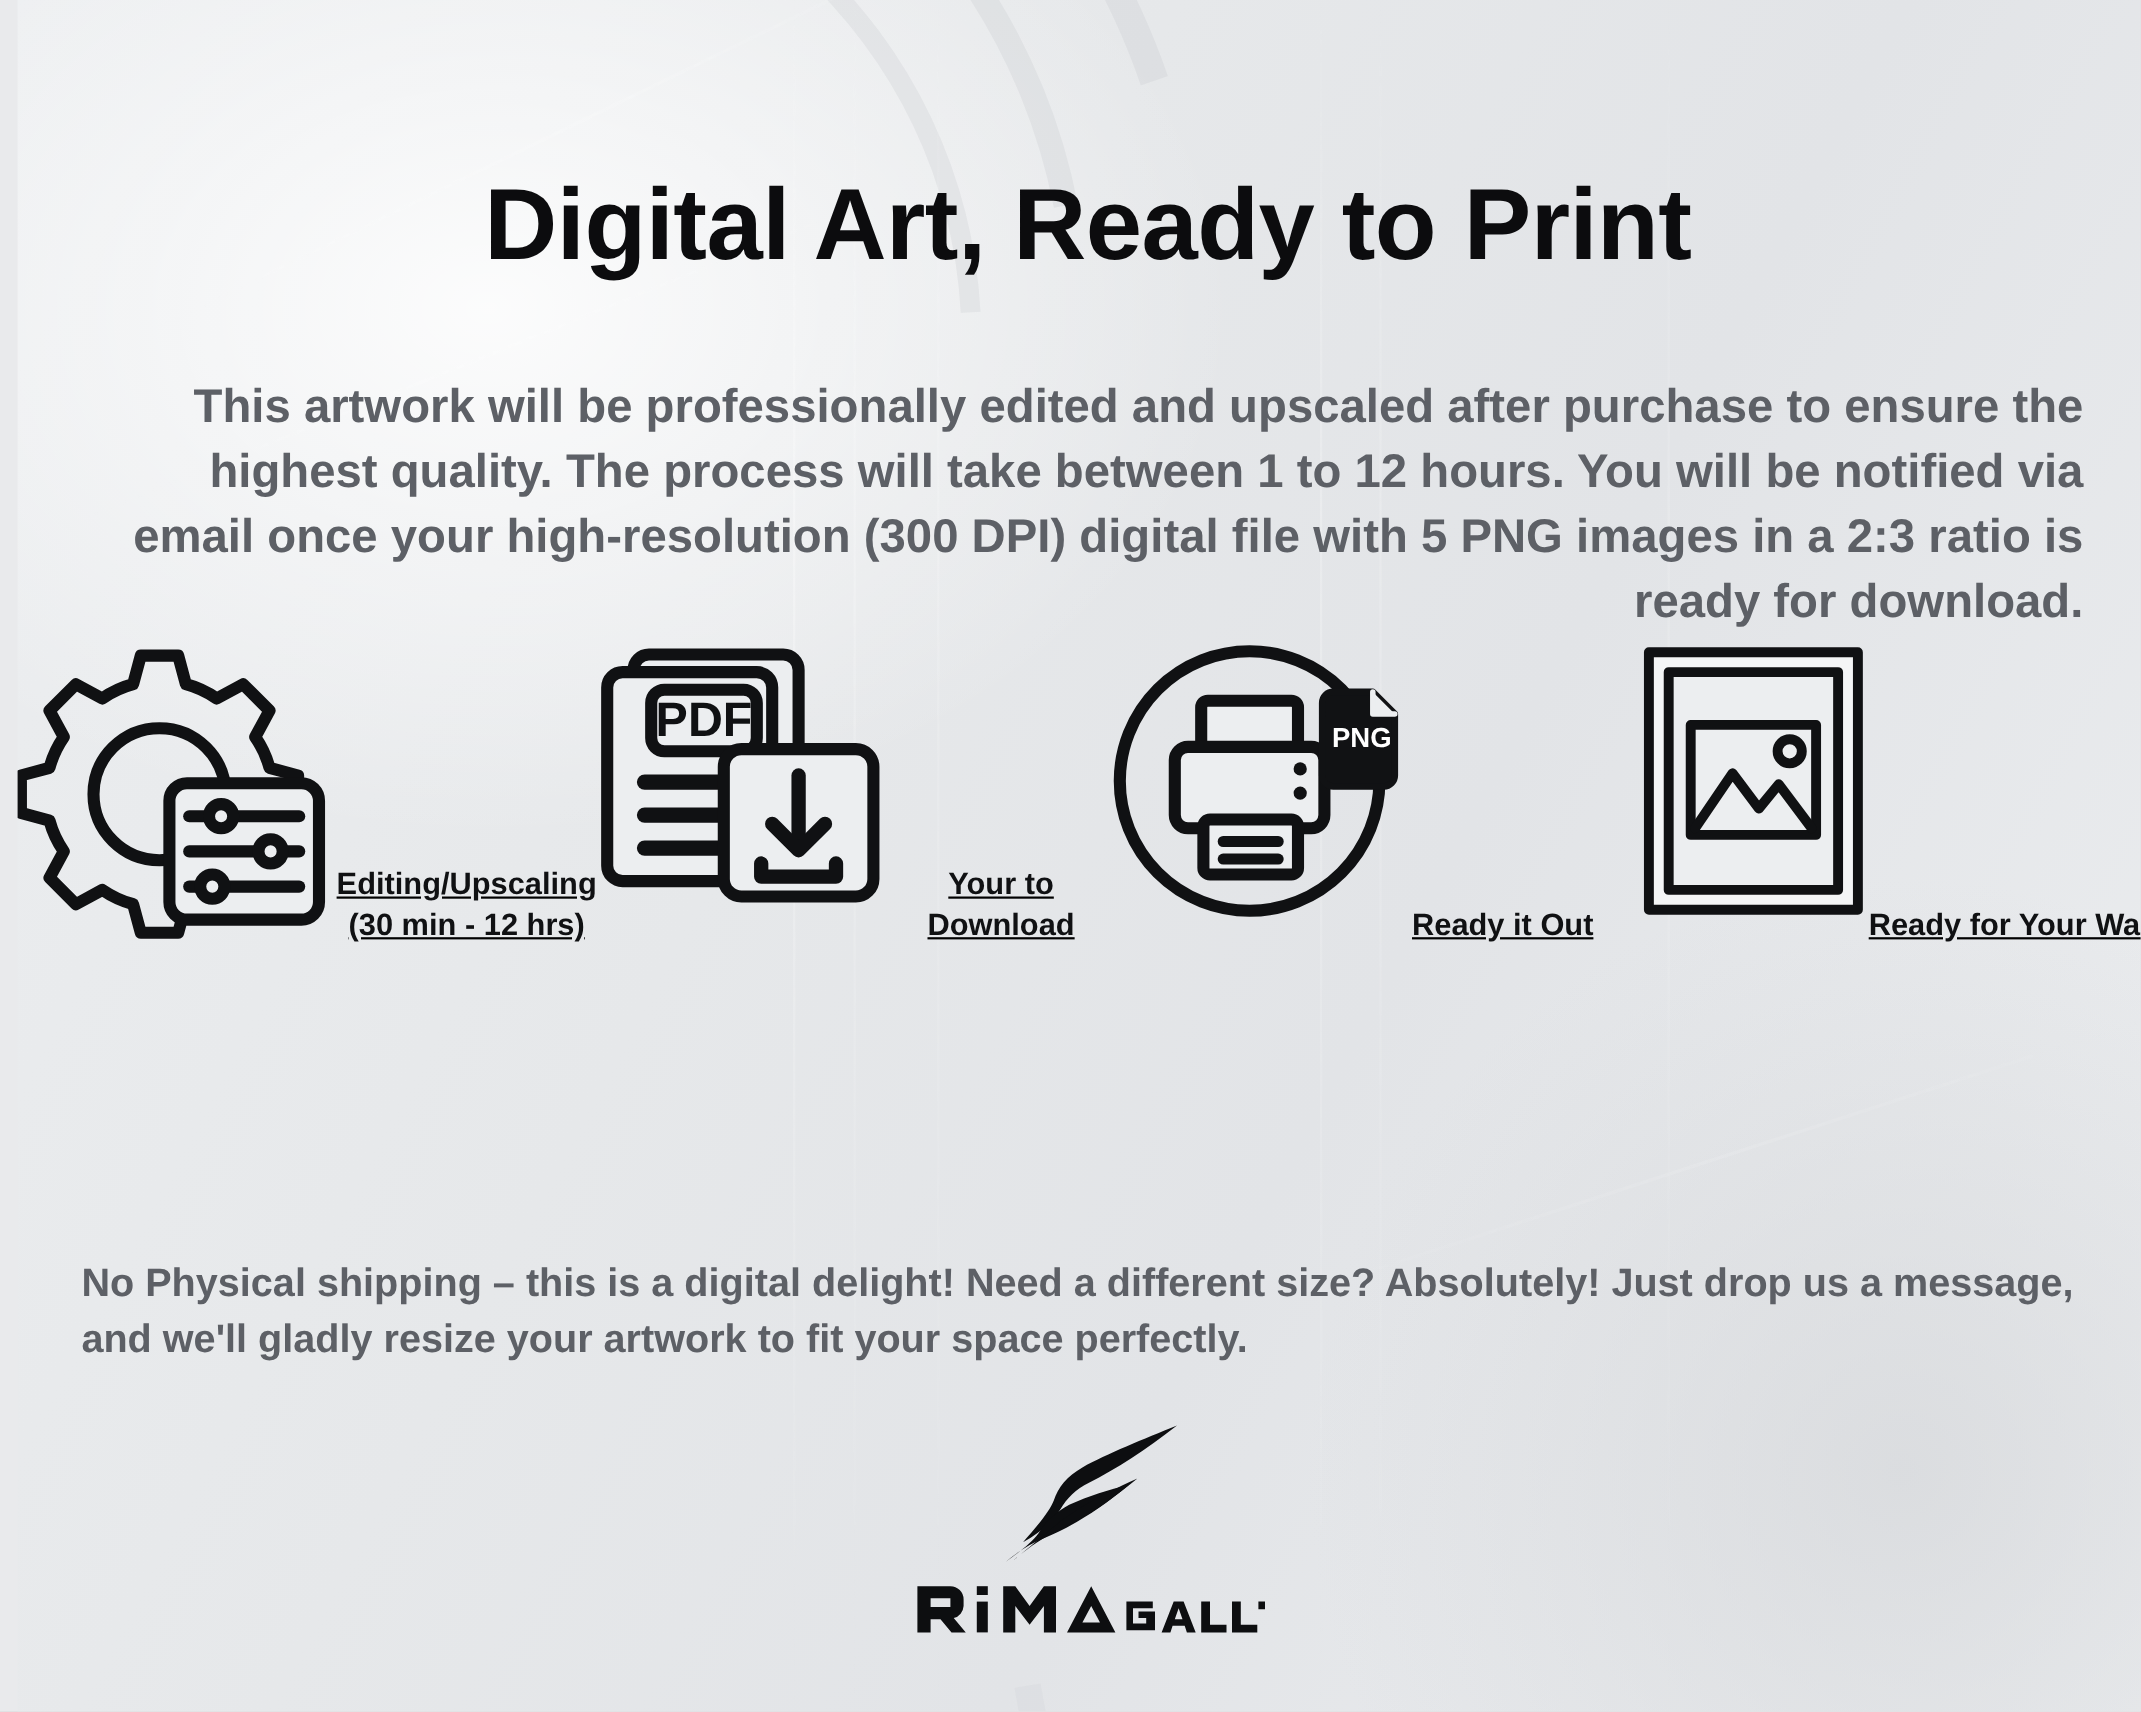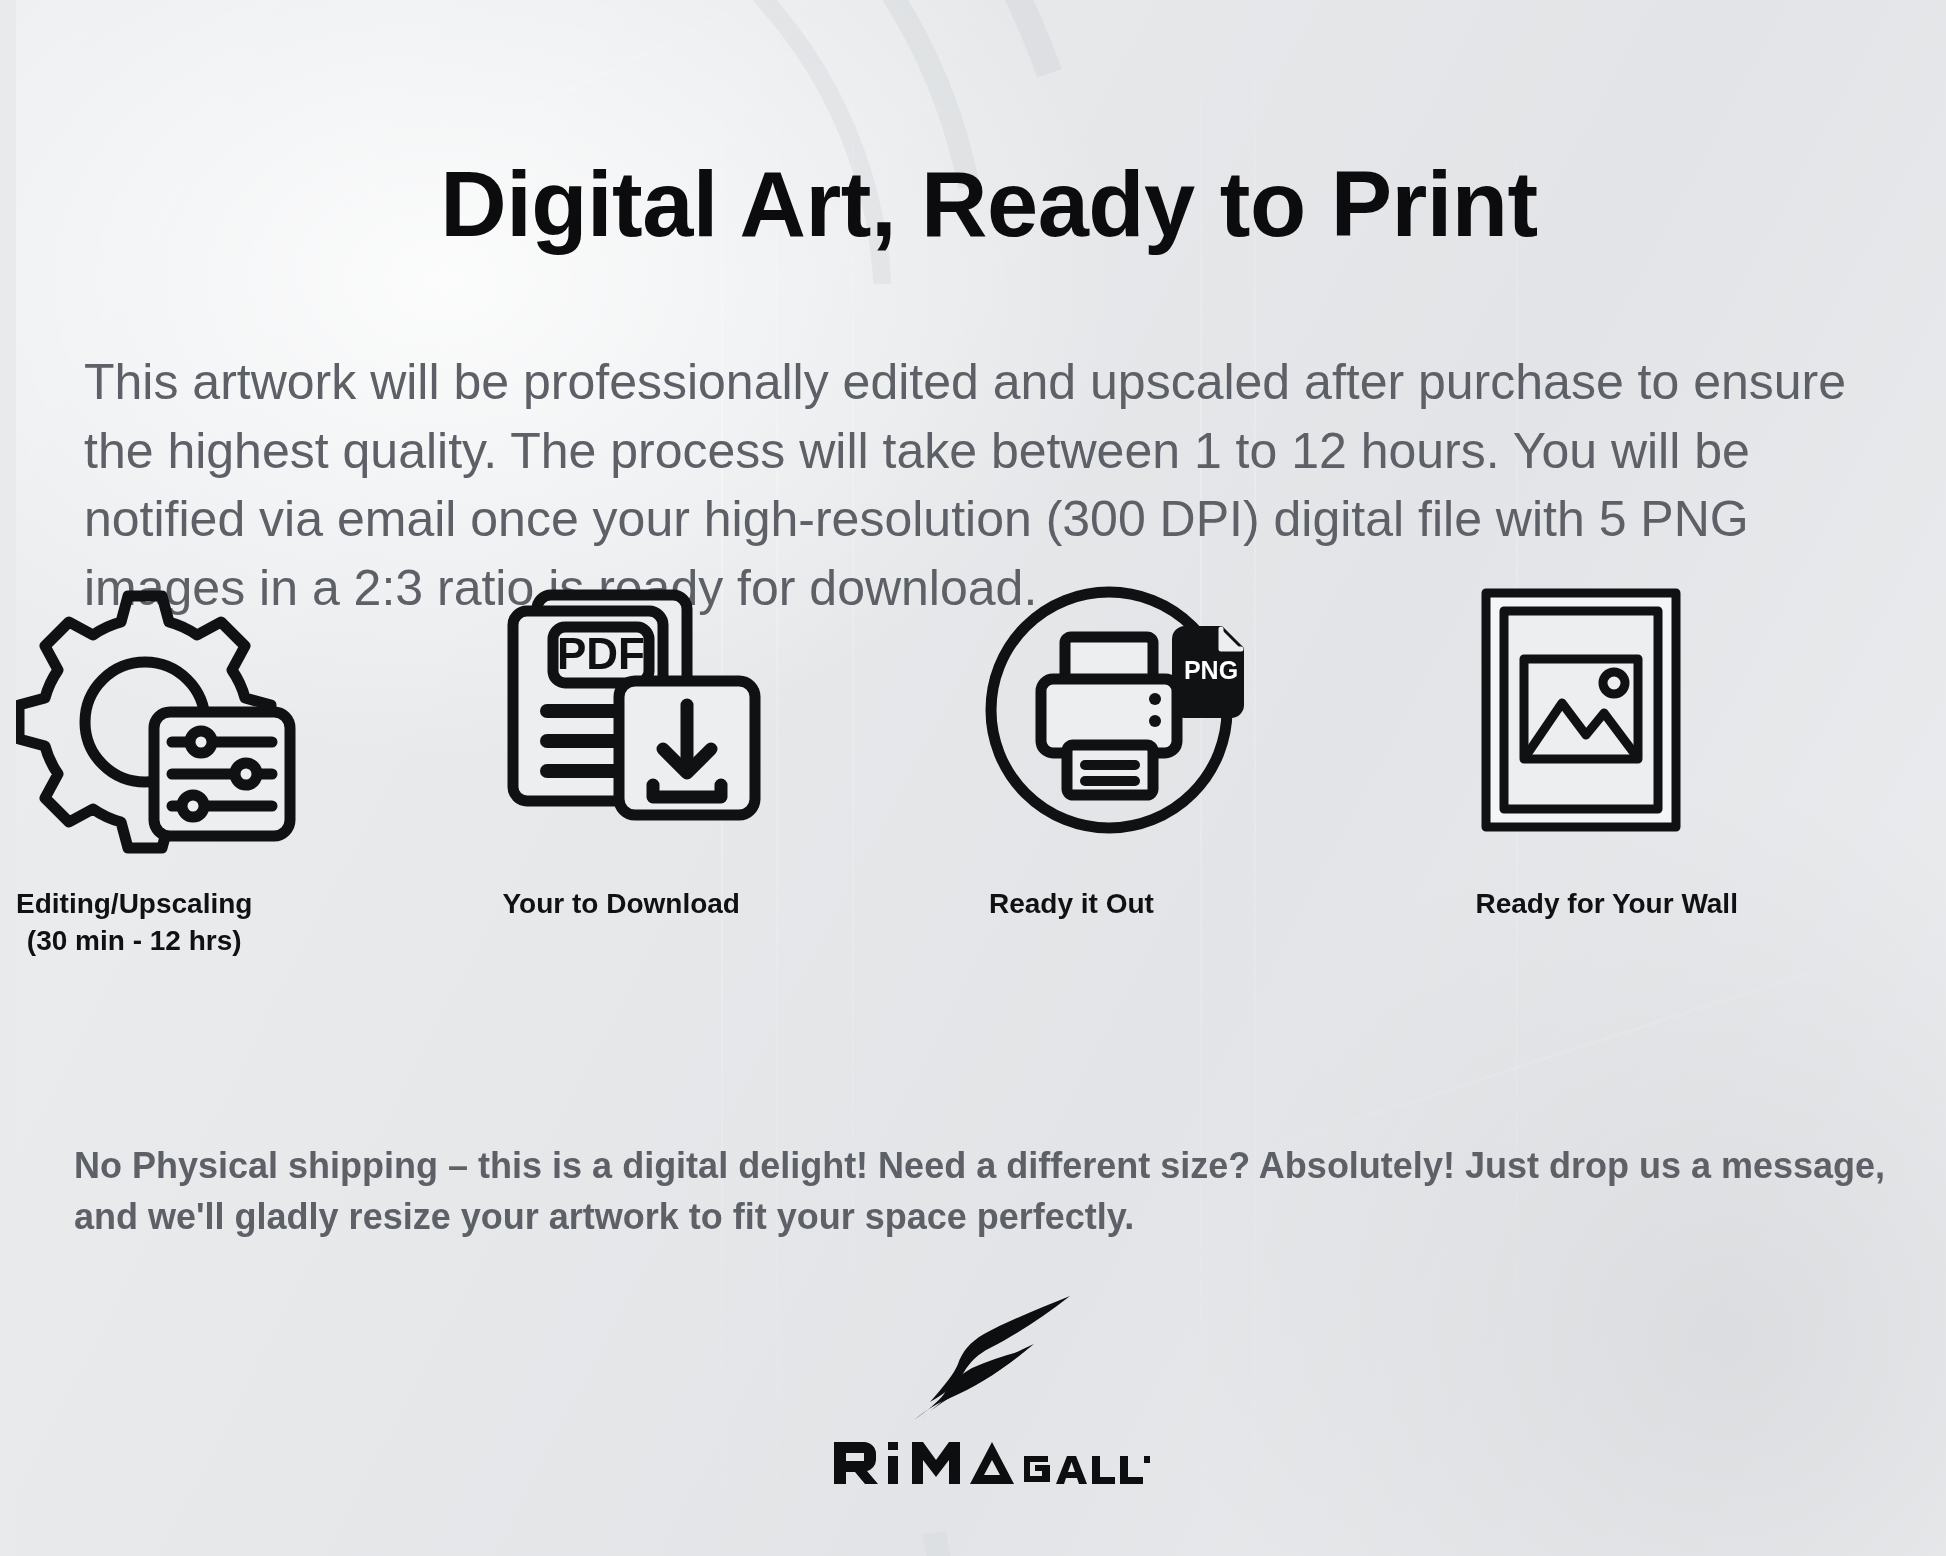--- a/index.html
+++ b/index.html
@@ -74,40 +74,41 @@
     letter-spacing: -0.5px;
     color: #0c0c0e;
   }
 
   .intro {
     position: absolute;
     top: 298px;
     left: 50%;
     transform: translateX(-50%);
     width: 1810px;
-    text-align: left;
-    font-size: 50px;
+    text-align: right;
+    font-size: 43px;
     line-height: 1.37;
-    font-weight: 400;
+    font-weight: 700;
     color: #5d6066;
   }
 
   
   .features {
     position: absolute;
     top: 560px;
     left: 0;
     width: 1946px;
     display: flex;
   }
   .feature {
     flex: 1 1 0;
     display: flex;
-    flex-direction: column;
-    align-items: flex-start;
+    flex-direction: row;
+    align-items: flex-end;
+    text-decoration: underline;
   }
   .icon-box {
     height: 300px;
     display: flex;
     align-items: center;
     justify-content: center;
   }
   .feature-label {
     margin-top: 26px;
     text-align: center;

